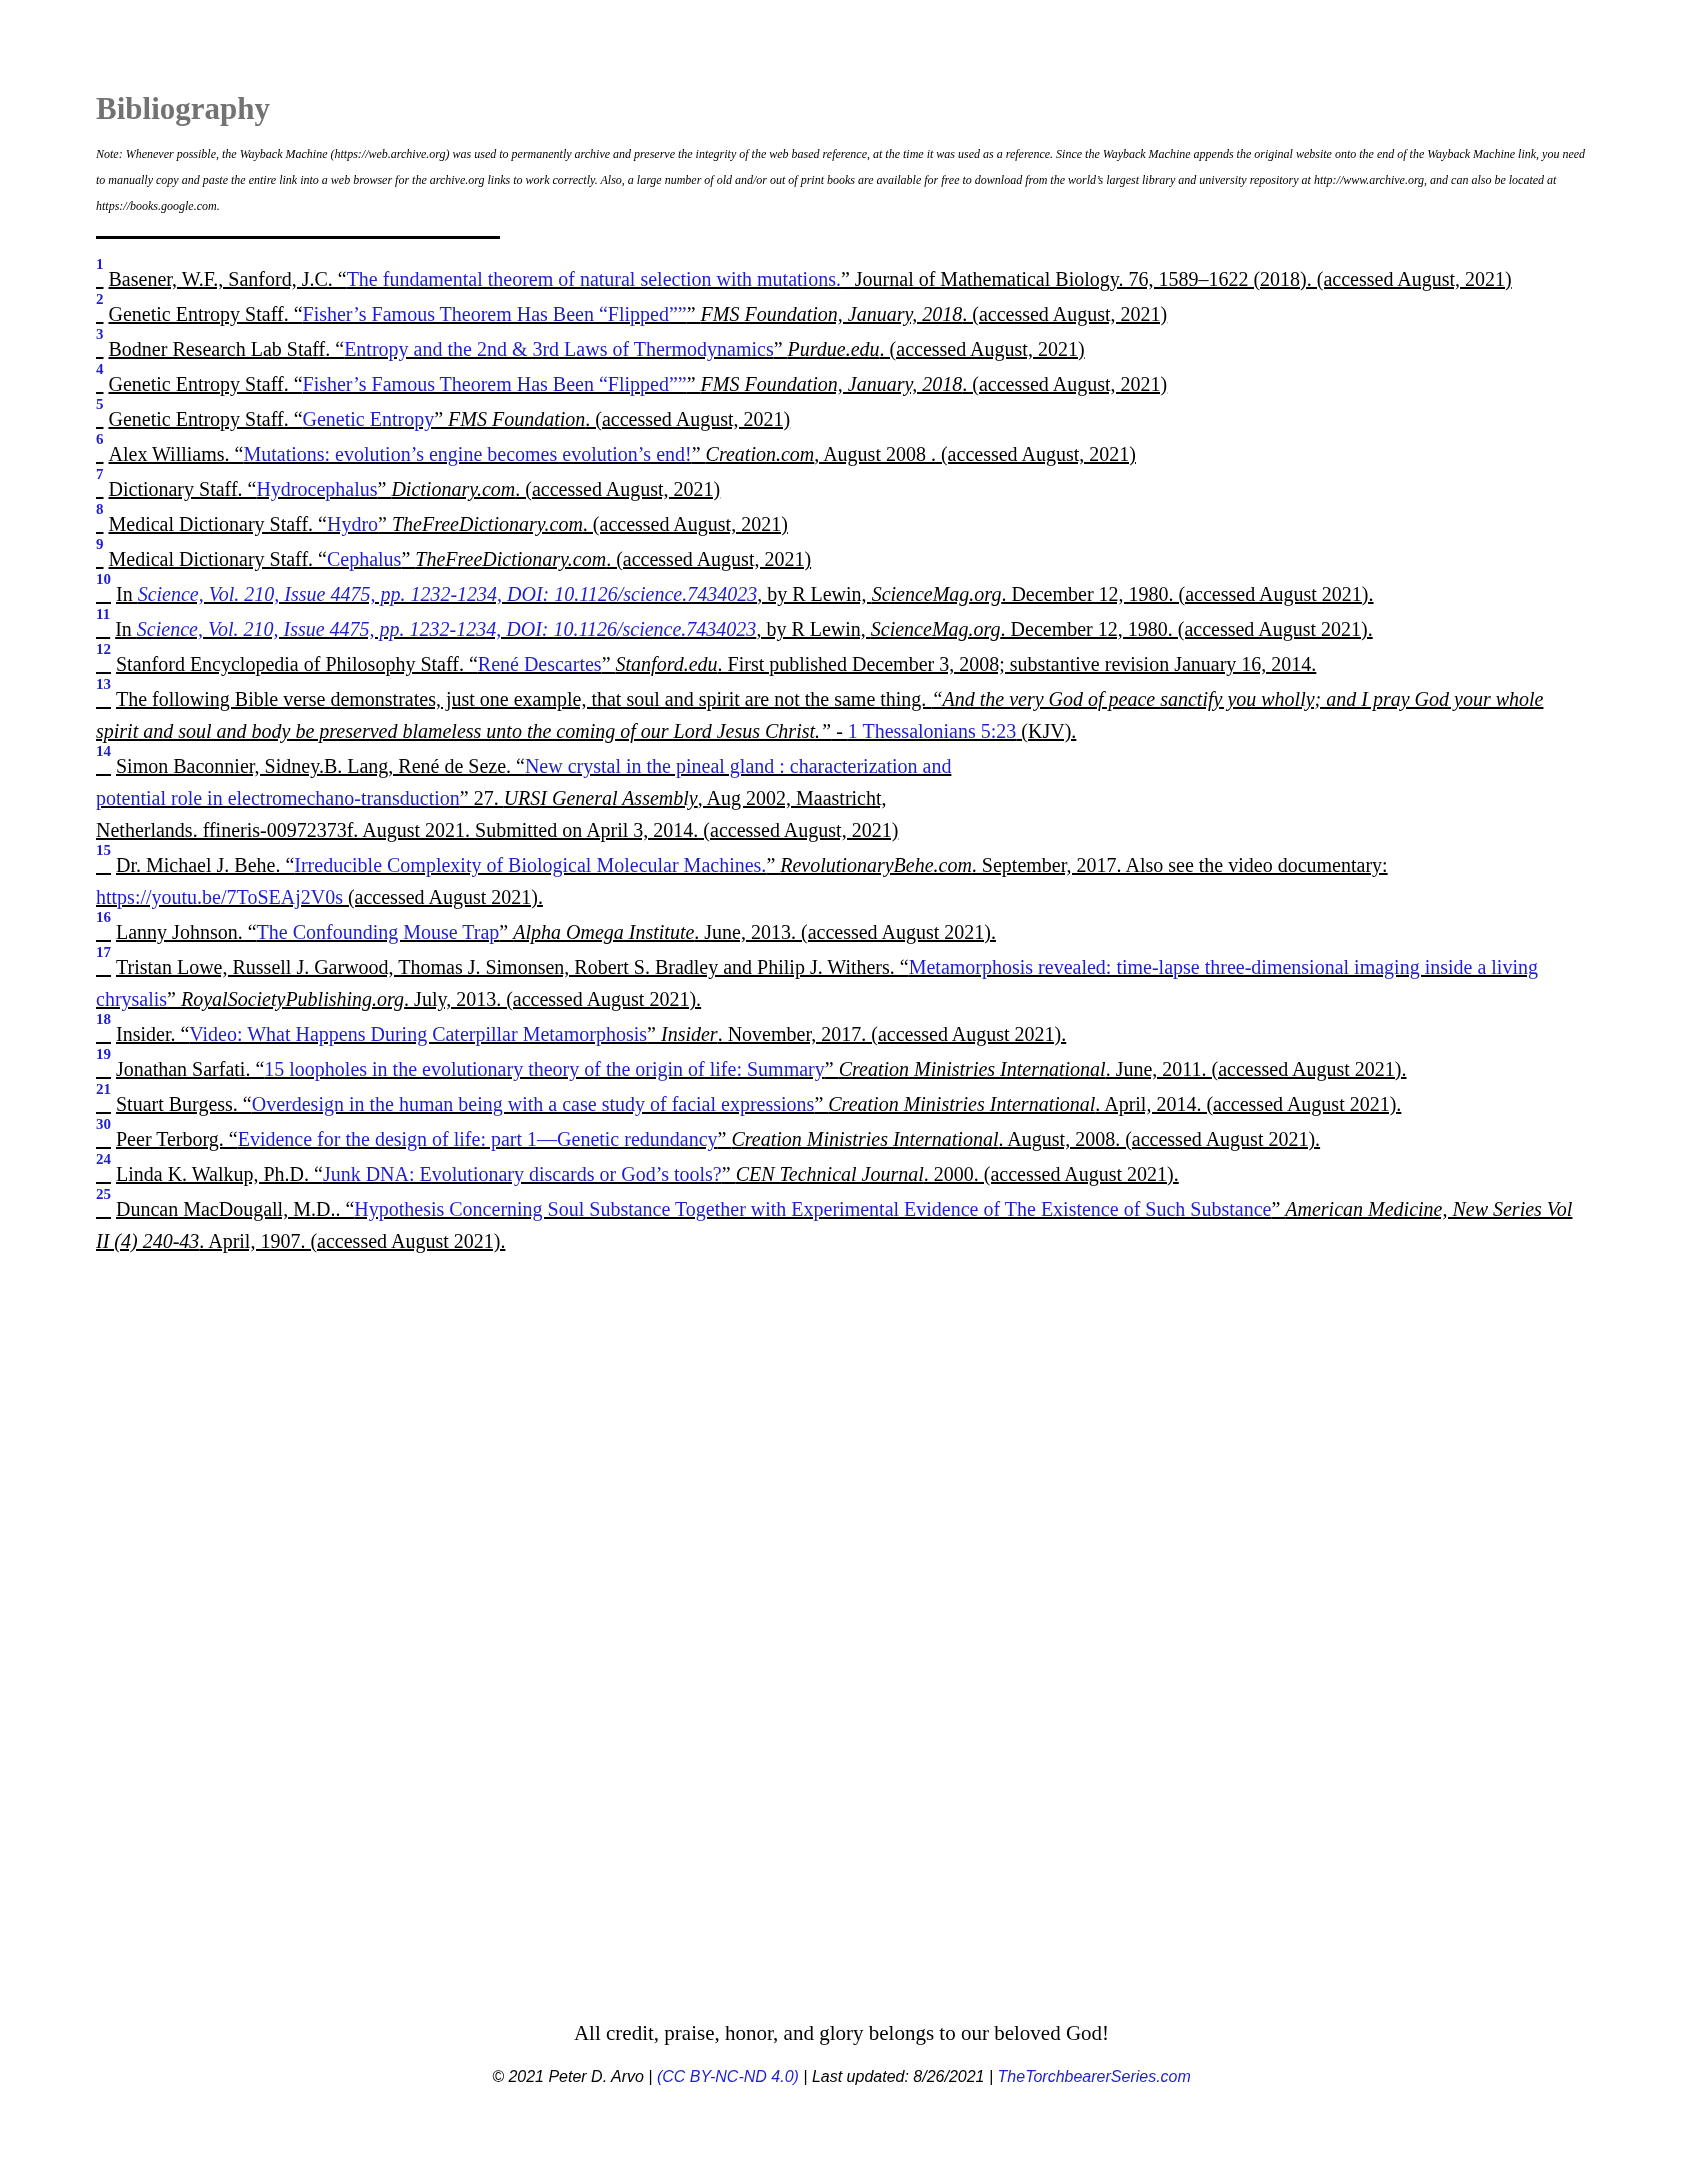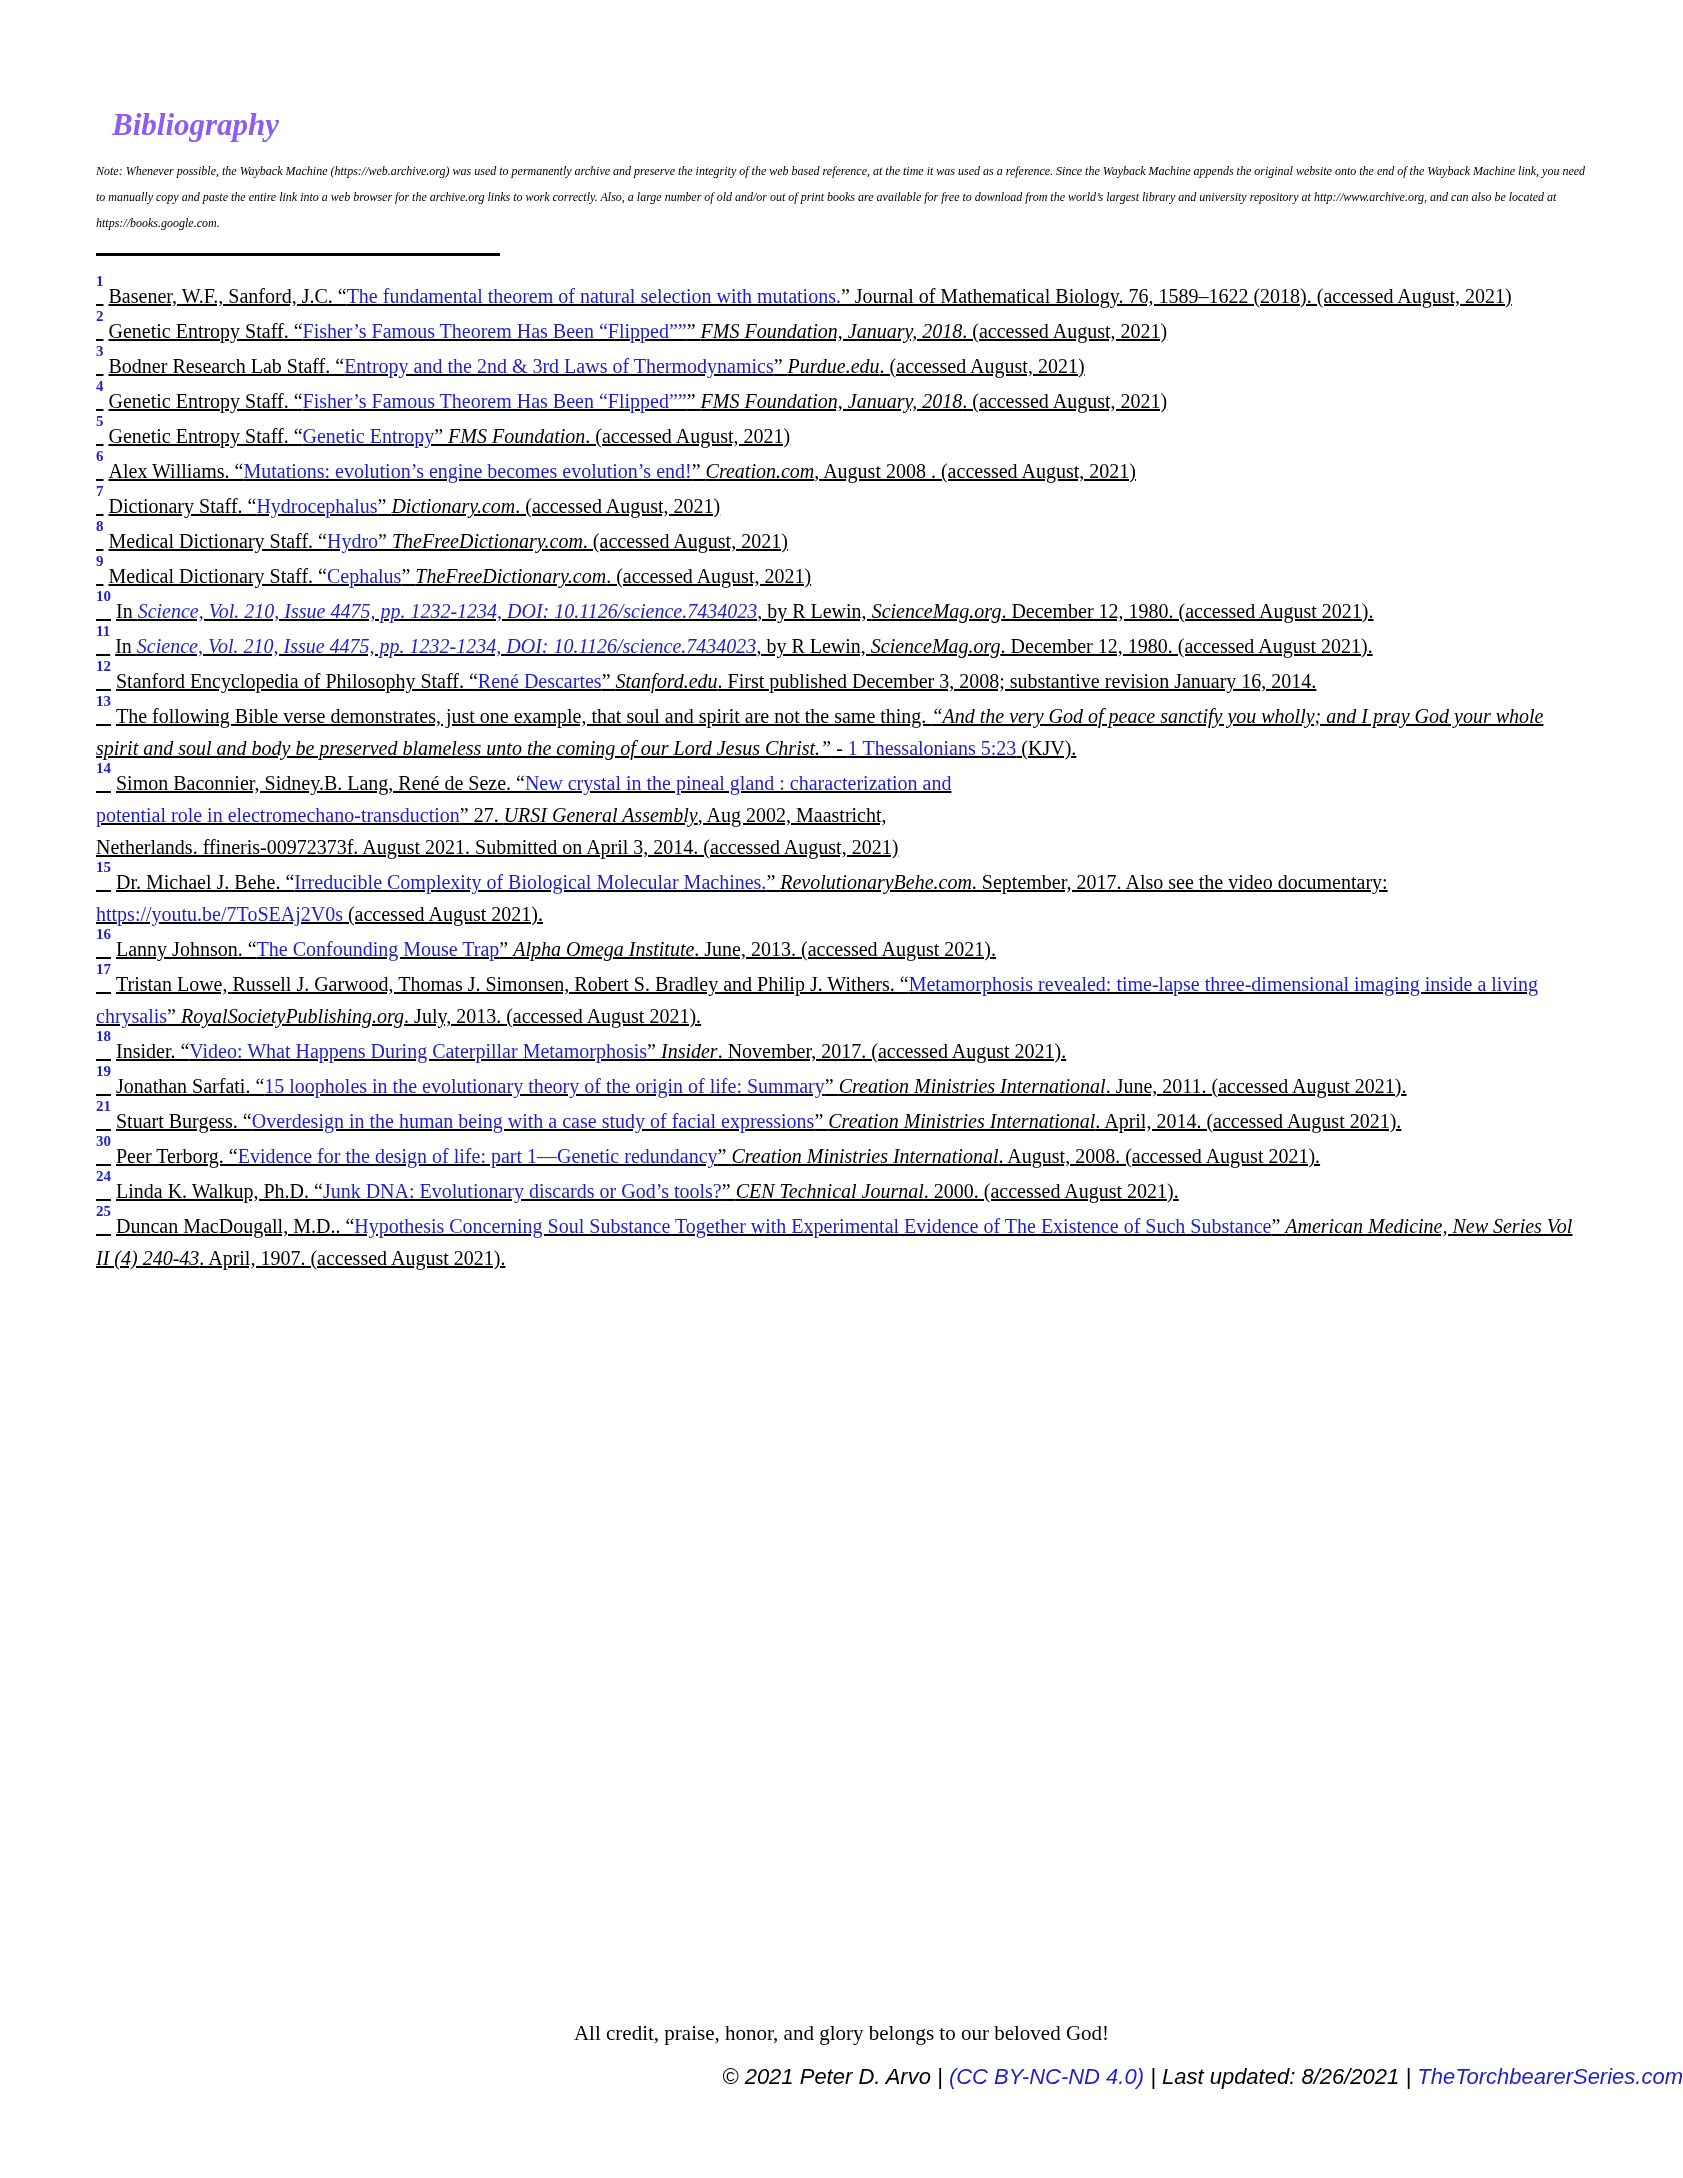--- a/index.html
+++ b/index.html
@@ -1,33 +1,33 @@
 <!DOCTYPE html>
 <html><head>
 <meta charset="utf-8">
 <style>
   html,body{margin:0;padding:0;background:#ffffff;}
   body{width:1683px;height:2178px;position:relative;overflow:hidden;
        font-family:"Liberation Serif","DejaVu Serif",serif;color:#000;}
   .page{position:absolute;top:0;left:0;width:1683px;height:2178px;}
   .content{padding:92px 96px 0 96px;}
-  .doc-title{font-size:31px;font-weight:bold;color:#8b5cf6;line-height:1.1;margin:16px;font-style:italic;}
+  .doc-title{font-size:31px;font-weight:bold;color:#737373;line-height:1.1;margin:0;}
   .note{font-style:italic;font-size:12px;line-height:26px;margin:15px 0 0 0;
         text-align:left;color:#000;}
   .fn-rule{width:404px;border:none;border-top:3px solid #000;margin:17px 0 24px 0;}
   .refs{font-size:20px;line-height:32px;}
   .refs p{margin:0 0 3px 0;text-decoration:underline;}
   .refs sup{font-size:15px;font-weight:bold;color:#1f1fce;
             position:relative;top:-9px;margin-right:5px;line-height:0;}
   .lnk{color:#1f1fce;}
   .it{font-style:italic;}
   .footer{position:absolute;left:0;top:2006px;width:1683px;text-align:center;}
   .footer-line1{font-size:21px;line-height:30px;margin:12px;color:#000;}
   .footer-line2{font-family:"Liberation Sans","DejaVu Sans",sans-serif;
-                font-style:italic;font-size:22px;line-height:34px;margin:4px 0 0 0;text-align:right;}
+                font-style:italic;font-size:16px;line-height:34px;margin:4px 0 0 0;}
   .footer-line2 .lnk{color:#1f1fce;}
 </style>
 </head>
 <body>
 
 <div class="page">
   <div class="content">
     <h1 class="doc-title">Bibliography</h1>
     <p class="note">Note: Whenever possible, the Wayback Machine (https://web.archive.org) was used to permanently archive and preserve the integrity of the web based reference, at the time it was used as a reference. Since the Wayback Machine appends the original website onto the end of the Wayback Machine link, you need to manually copy and paste the entire link into a web browser for the archive.org links to work correctly. Also, a large number of old and/or out of print books are available for free to download from the world’s largest library and university repository at http://www.archive.org, and can also be located at https://books.google.com.</p>
     <hr class="fn-rule">

